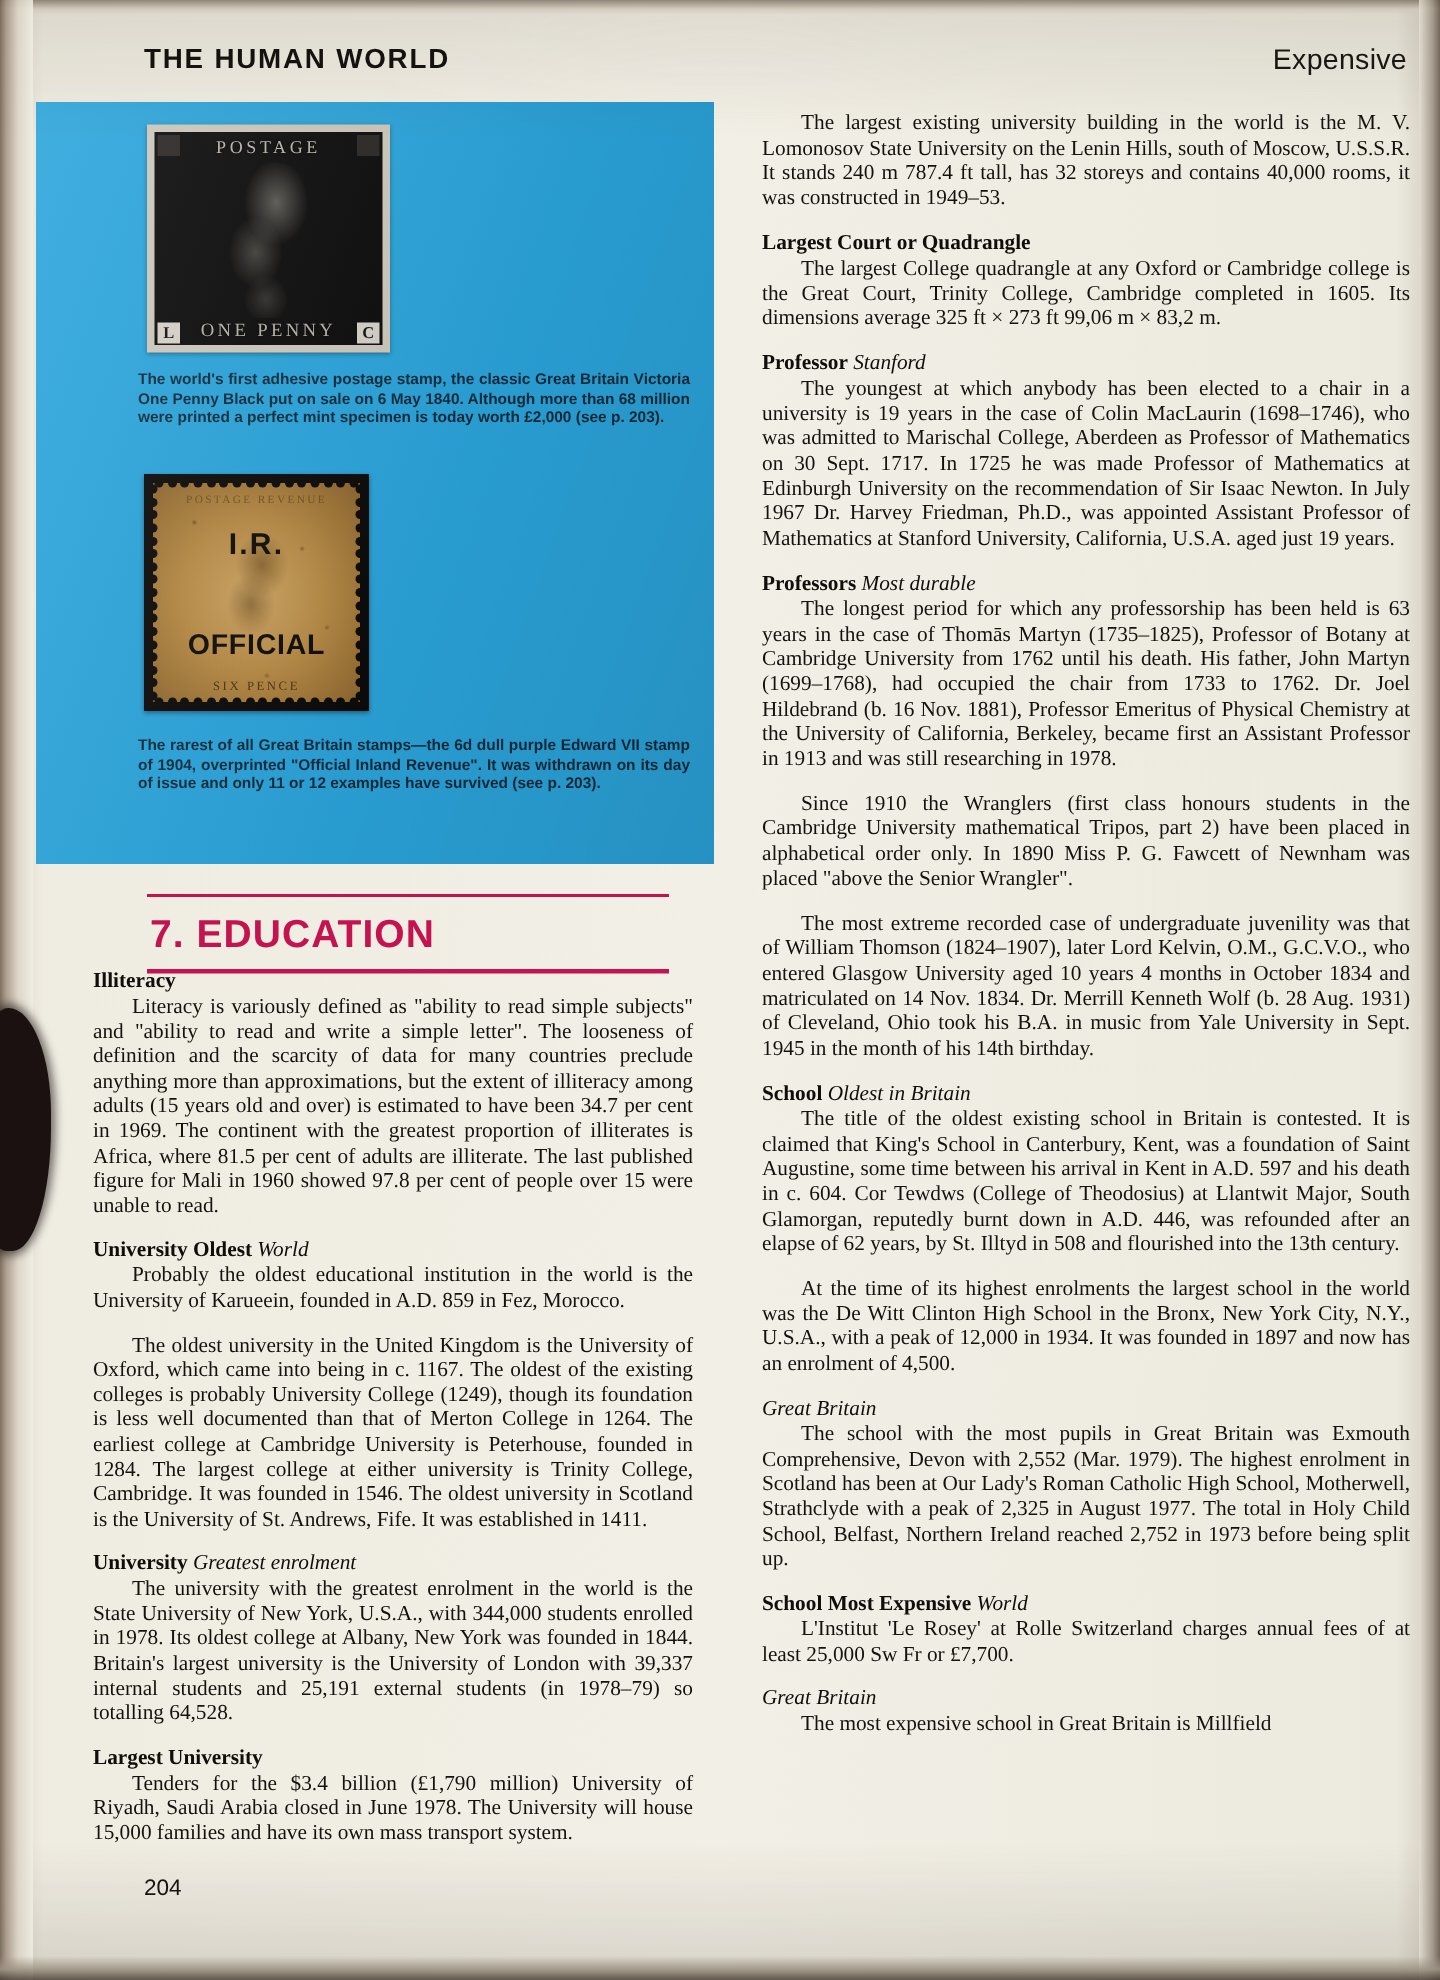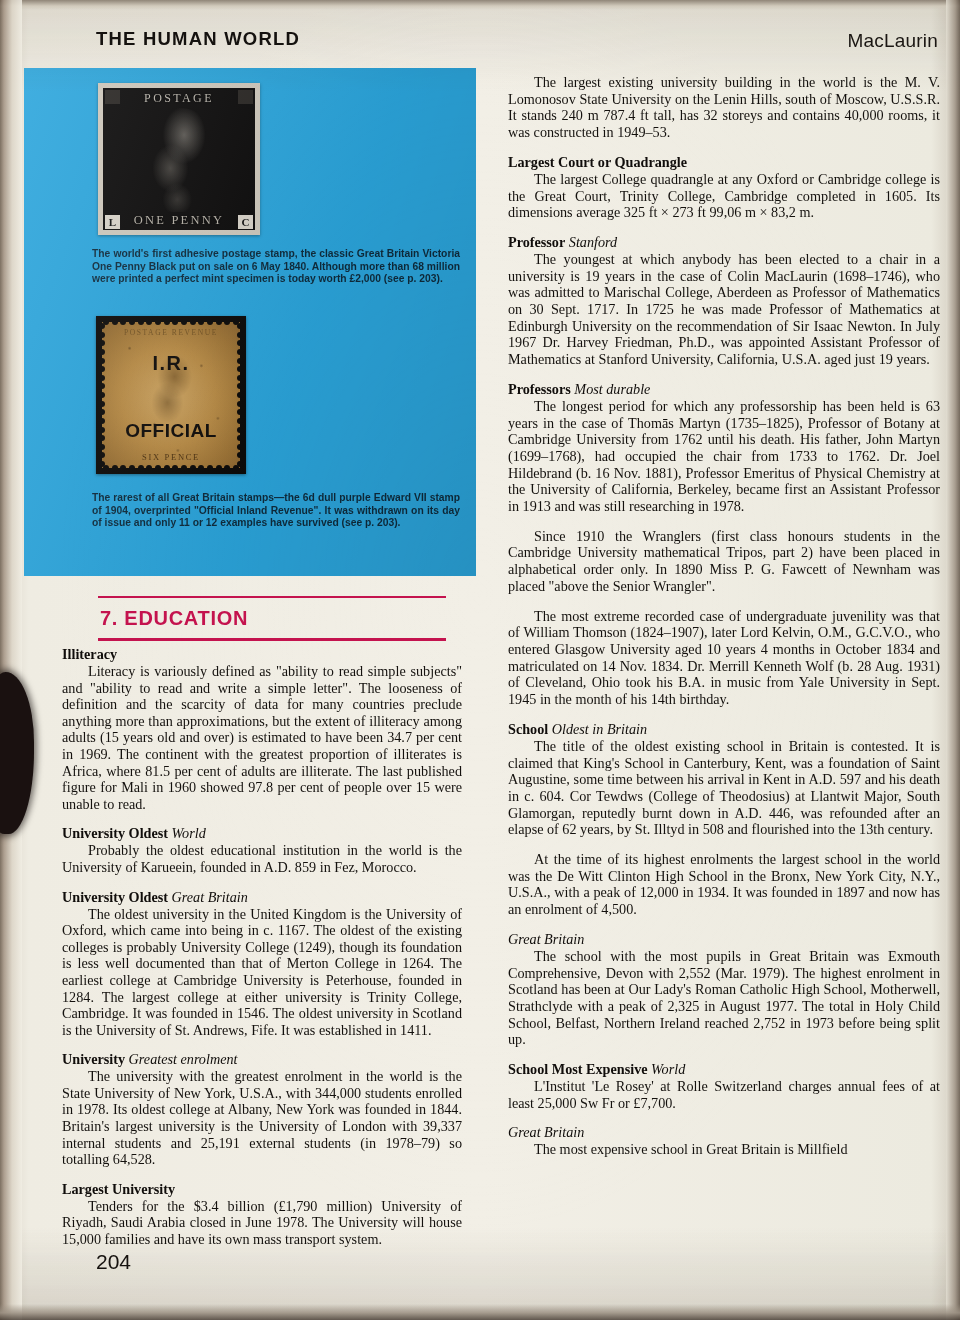--- a/index.html
+++ b/index.html
@@ -176,21 +176,21 @@
     color:#0f2b3c;text-align:justify;
   }
   #caption-penny-black{top:180px;}
   #caption-ir-official{top:424px;}
 
   
   #section-heading-block{position:absolute;left:98px;top:596px;width:348px;}
   .rule{height:2.4px;background:#c4134e;width:100%;}
   #section-heading{
     font-family:"Liberation Sans",sans-serif;
-    font-weight:bold;font-size:20px;letter-spacing:.7px;
+    font-weight:bold;font-size:26px;letter-spacing:.7px;
     color:#c4134e;margin:9px 0 8px 2px;
   }
 
   
   .col{position:absolute;width:400px;}
   #col-left{left:62px;top:646px;}
   #col-right{left:508px;top:74px;width:432px;}
   .entry{margin-bottom:13px;}
   .entry-head{
     font-size:14.2px;line-height:17px;color:#100d0b;
@@ -203,31 +203,31 @@
     text-align:justify;text-indent:26px;
     -webkit-hyphens:none;hyphens:none;
   }
   #col-right .entry{margin-bottom:13px;font-family:Liberation Serif, serif;}
   #col-right .entry-body{line-height:16.7px;}
 
   
   #folio{
     position:absolute;left:96px;top:1250px;
     font-family:"Liberation Sans",sans-serif;
-    font-size:21px;color:#16120f;
+    font-size:15px;color:#16120f;
   }
 </style>
 </head>
 <body>
 
 <div id="page">
 
   <div id="header">
     <div id="running-title">THE HUMAN WORLD</div>
-    <div id="section-label">MacLaurin</div>
+    <div id="section-label">Expensive</div>
   </div>
 
   <div id="plate">
 
     <div id="stamp-penny-black">
       <div class="pb-inner">
         <div class="pb-top">POSTAGE</div>
         <div class="pb-head"></div>
         <div class="pb-corner tl"></div>
         <div class="pb-corner tr"></div>
@@ -336,21 +336,20 @@
   <div class="col" id="col-left">
       <div class="entry">
         <div class="entry-head"><span>Illiteracy</span></div>
         <div class="entry-body">Literacy is variously defined as "ability to read simple subjects" and "ability to read and write a simple letter". The looseness of definition and the scarcity of data for many countries preclude anything more than approximations, but the extent of illiteracy among adults (15 years old and over) is estimated to have been 34.7 per cent in 1969. The continent with the greatest proportion of illiterates is Africa, where 81.5 per cent of adults are illiterate. The last published figure for Mali in 1960 showed 97.8 per cent of people over 15 were unable to read.</div>
       </div>
       <div class="entry">
         <div class="entry-head"><span>University Oldest</span><span class="qual"> World</span></div>
         <div class="entry-body">Probably the oldest educational institution in the world is the University of Karueein, founded in A.D. 859 in Fez, Morocco.</div>
       </div>
       <div class="entry">
-        <div class="entry-head"><span>University Oldest</span><span class="qual"> Great Britain</span></div>
         <div class="entry-body">The oldest university in the United Kingdom is the University of Oxford, which came into being in c. 1167. The oldest of the existing colleges is probably University College (1249), though its foundation is less well documented than that of Merton College in 1264. The earliest college at Cambridge University is Peterhouse, founded in 1284. The largest college at either university is Trinity College, Cambridge. It was founded in 1546. The oldest university in Scotland is the University of St. Andrews, Fife. It was established in 1411.</div>
       </div>
       <div class="entry">
         <div class="entry-head"><span>University</span><span class="qual"> Greatest enrolment</span></div>
         <div class="entry-body">The university with the greatest enrolment in the world is the State University of New York, U.S.A., with 344,000 students enrolled in 1978. Its oldest college at Albany, New York was founded in 1844. Britain's largest university is the University of London with 39,337 internal students and 25,191 external students (in 1978–79) so totalling 64,528.</div>
       </div>
       <div class="entry">
         <div class="entry-head"><span>Largest University</span></div>
         <div class="entry-body">Tenders for the $3.4 billion (£1,790 million) University of Riyadh, Saudi Arabia closed in June 1978. The University will house 15,000 families and have its own mass transport system.</div>
       </div>

